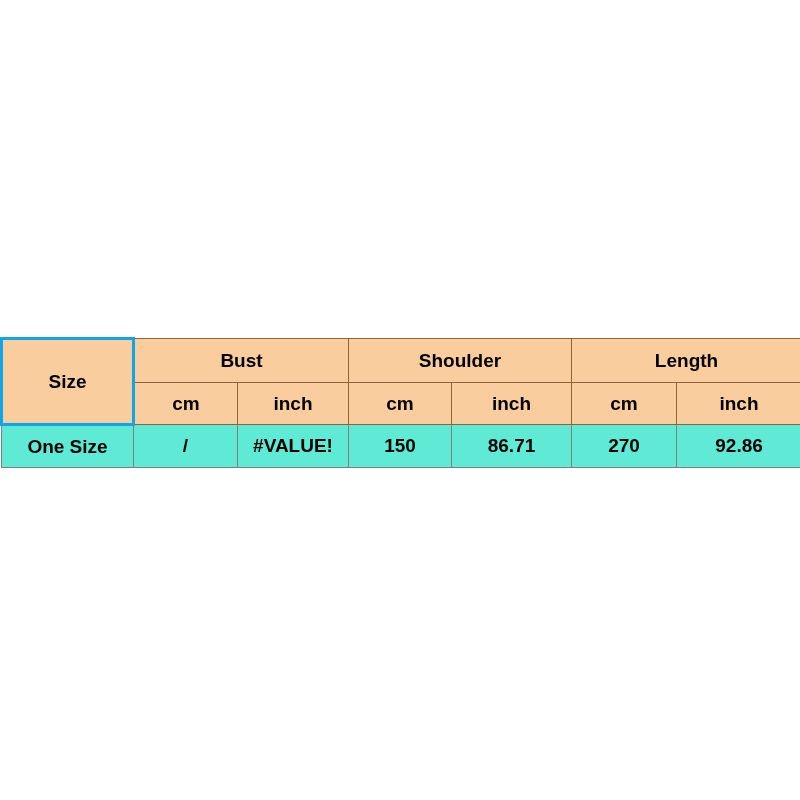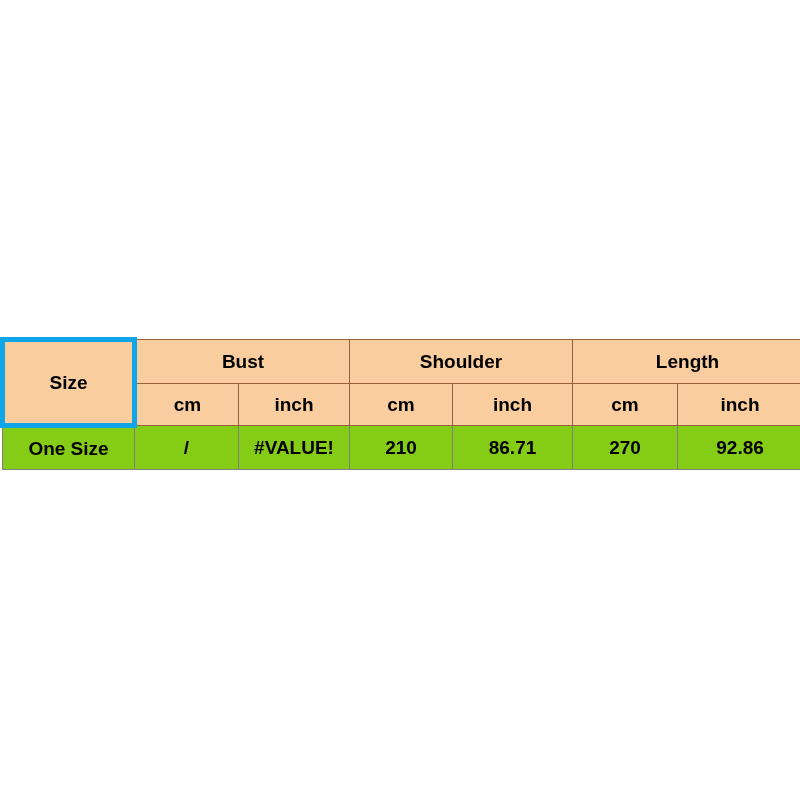--- a/index.html
+++ b/index.html
@@ -44,28 +44,28 @@
   
   .hdr {
     background: #facd9f;
     border: 1px solid #96613a;
     font-size: 19px;
   }
 
   
   .hdr-size {
     background: #facd9f;
-    border: 5px solid #0ea5e9;
+    border: 3px solid #0ea5e9;
     font-size: 19px;
     padding-top: 22px;
   }
 
   
   .cell {
-    background: #84cc16;
+    background: #5eead4;
     border: 1px solid #808080;
     font-size: 19px;
     height: 41px;
   }
 
   .row-group  { height: 44px; }
   .row-units  { height: 42px; }
   .row-data   { height: 41px; }
 
   
@@ -106,20 +106,20 @@
         <td class="hdr">cm</td>
         <td class="hdr">inch</td>
         <td class="hdr">cm</td>
         <td class="hdr">inch</td>
       </tr>
 
       <tr class="row-data">
         <td class="cell">One Size</td>
         <td class="cell">/</td>
         <td class="cell">#VALUE!</td>
-        <td class="cell">210</td>
+        <td class="cell">150</td>
         <td class="cell">86.71</td>
         <td class="cell">270</td>
         <td class="cell">92.86</td>
       </tr>
     </tbody>
   </table>
 </div>
 
 </body></html>

